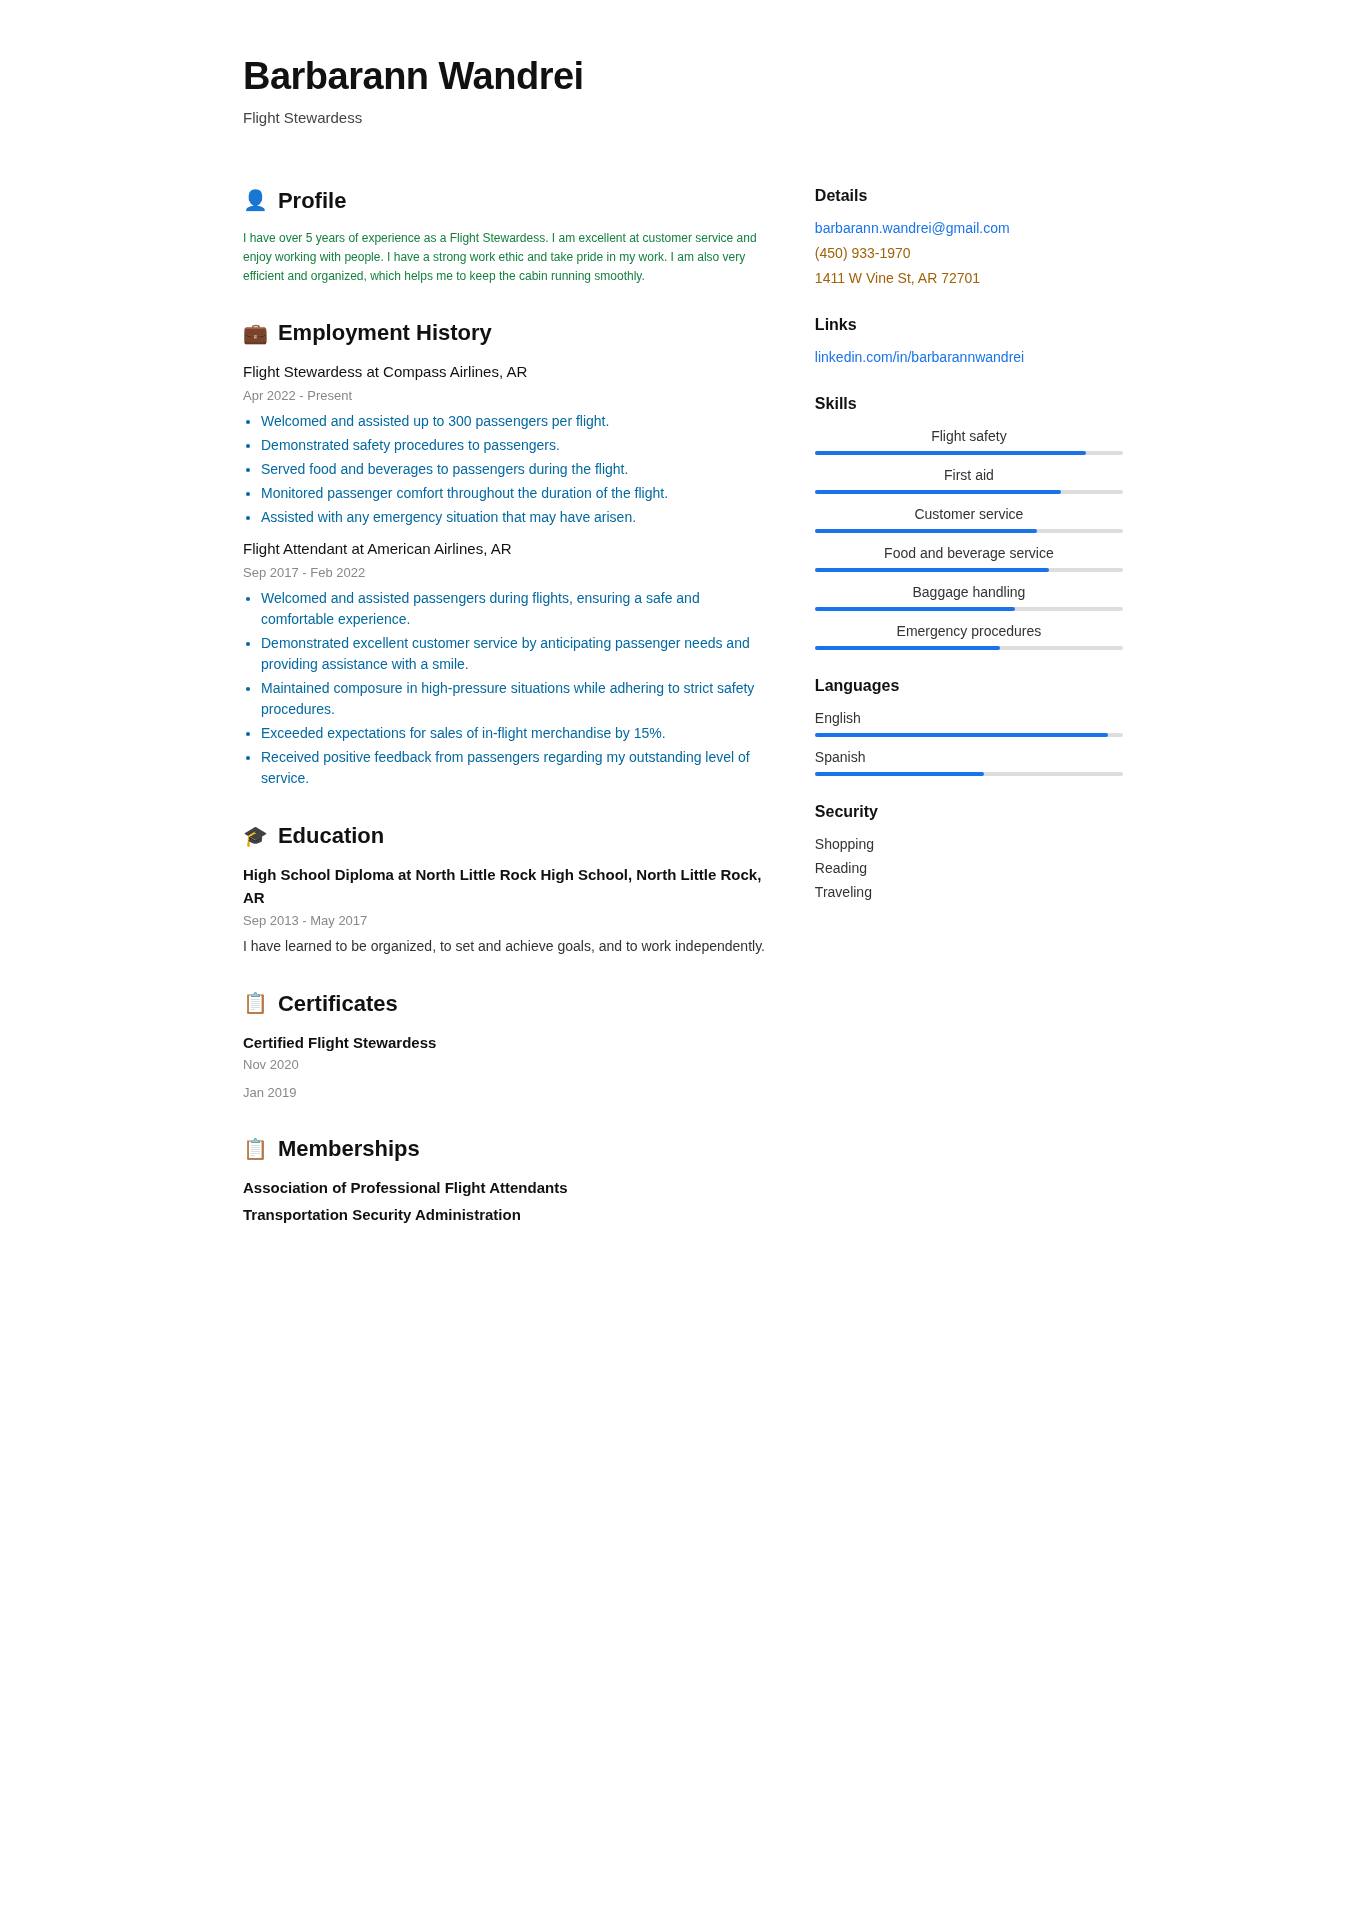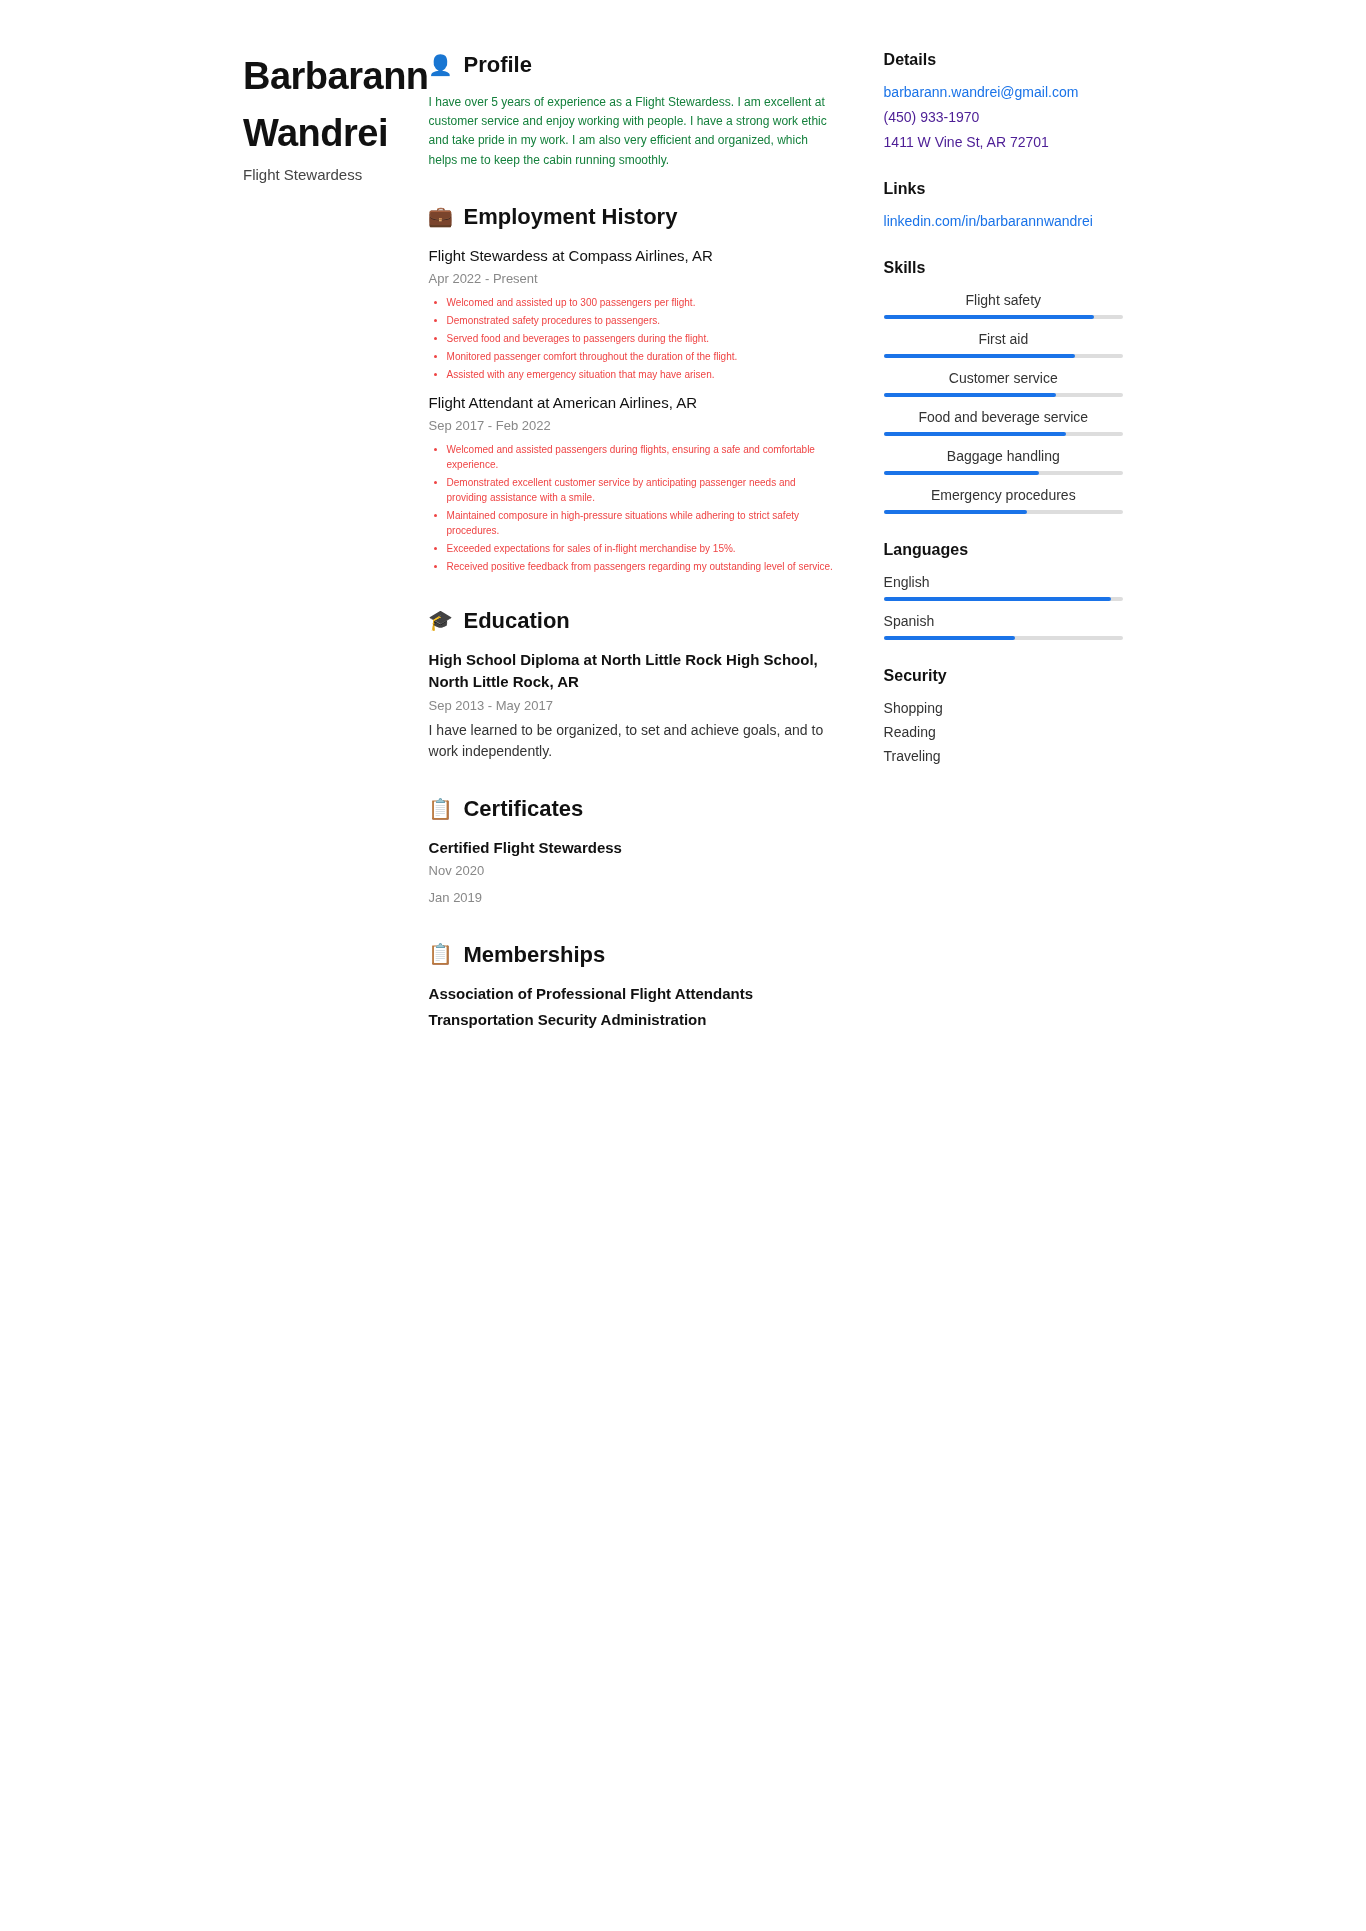--- a/index.html
+++ b/index.html
@@ -8,21 +8,22 @@
       background: #fff;
       color: #222;
       font-size: 15px;
       line-height: 1.5;
     }
     .page {
       max-width: 960px;
       margin: 0 auto;
       padding: 48px 40px 60px 40px;
       display: flex;
-      flex-direction: row;
+      flex-direction: column;
+      gap: 26px;
     }
     .header {
       margin-bottom: 28px;
     }
     .header h1 {
       font-size: 38px;
       font-weight: 900;
       color: #111;
       letter-spacing: -0.5px;
     }
@@ -73,22 +74,22 @@
     .job-date {
       font-size: 13px;
       color: #888;
       margin-bottom: 6px;
     }
     .job-bullets {
       margin-left: 18px;
       margin-bottom: 10px;
     }
     .job-bullets li {
-      font-size: 10px;
-      color: #ef4444;
+      font-size: 14px;
+      color: #0369a1;
       margin-bottom: 3px;
       line-height: 1.5;
     }
     .edu-title {
       font-size: 15px;
       font-weight: 800;
       color: #111;
       margin-bottom: 2px;
     }
     .edu-date {
@@ -128,21 +129,21 @@
       color: #111;
       margin-bottom: 10px;
     }
     .detail-email {
       color: #1a73e8;
       font-size: 14px;
       margin-bottom: 4px;
     }
     .detail-text {
       font-size: 14px;
-      color: #4c1d95;
+      color: #a16207;
       margin-bottom: 4px;
     }
     .link-text {
       color: #1a73e8;
       font-size: 14px;
     }
     .skill-item {
       margin-bottom: 10px;
       text-align: center;
     }

